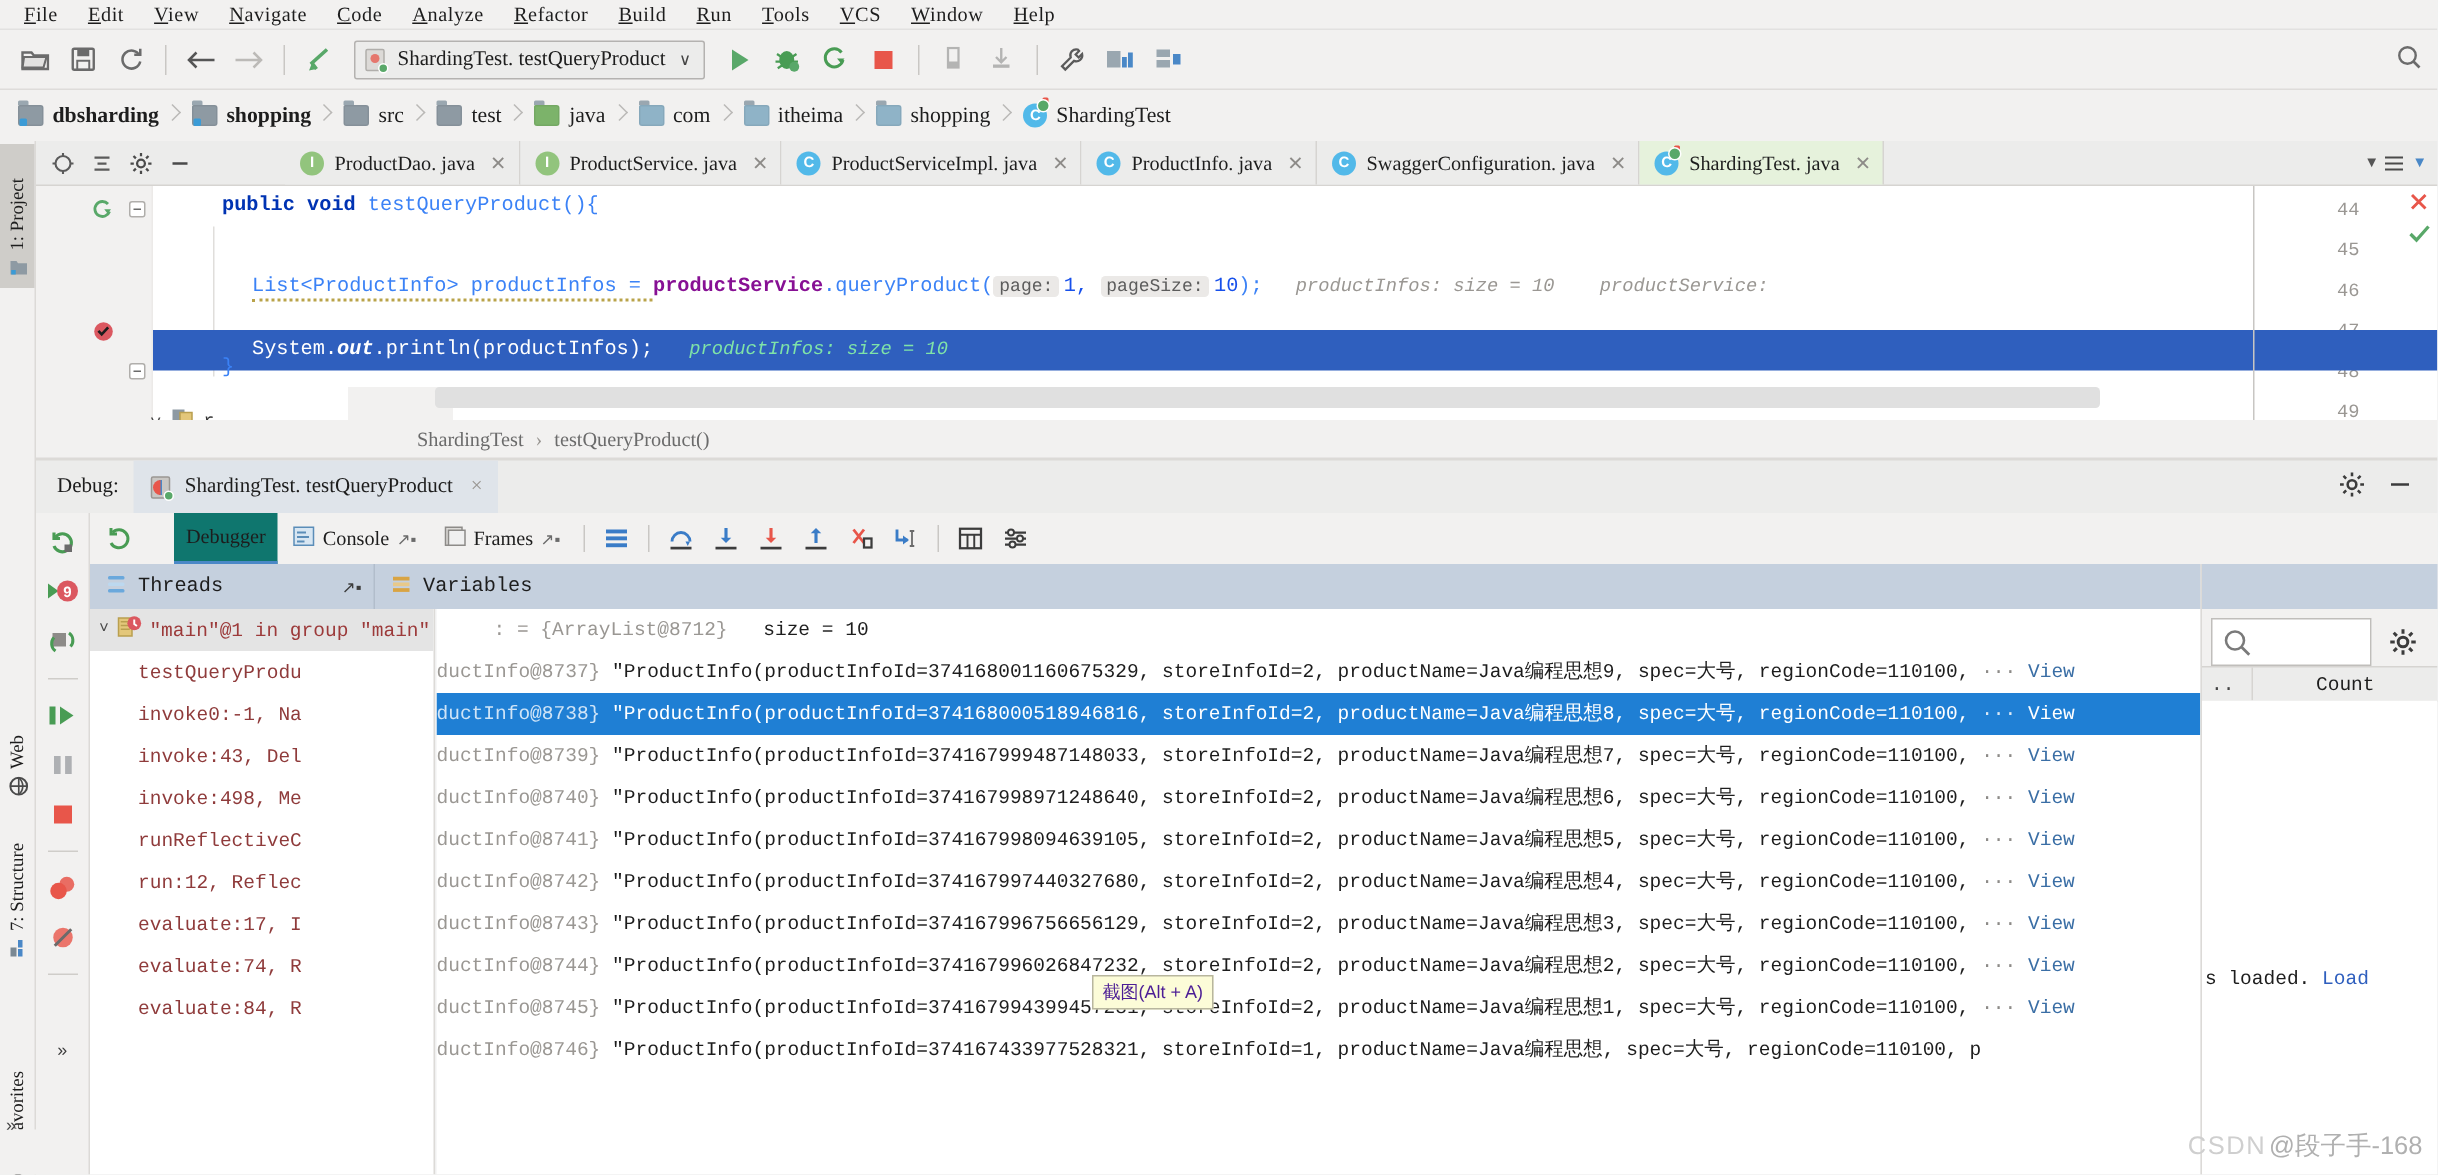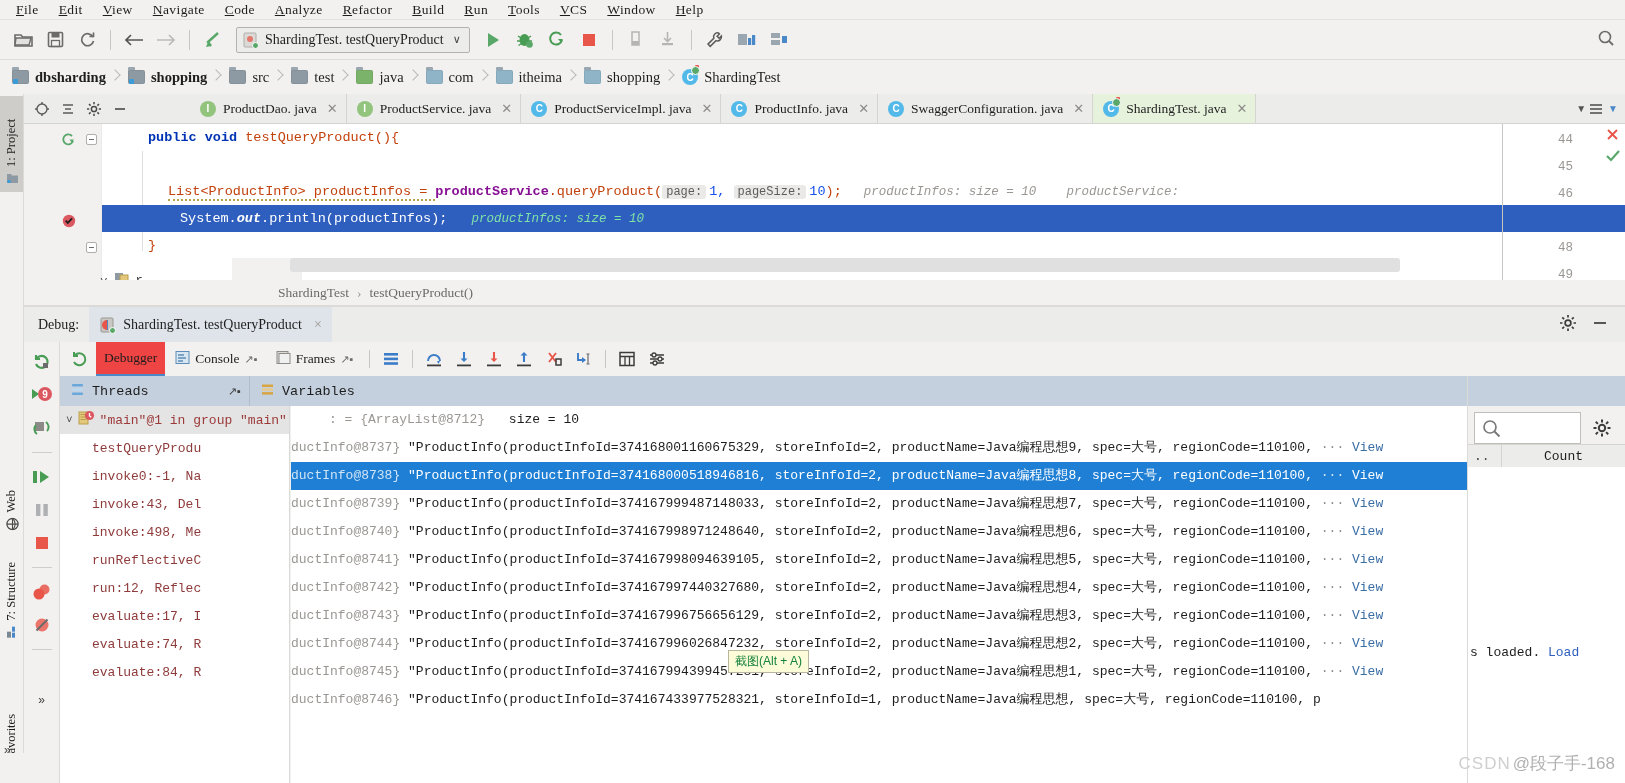--- a/index.html
+++ b/index.html
@@ -115,21 +115,21 @@
     font-family:"Liberation Mono", monospace; font-size:13.5px; overflow:hidden;
   }
   .gutter { position:absolute; left:0; top:0; bottom:0; width:78px; background:#f2f1f0; border-right:1px solid #eceae8;}
   .ln { position:absolute; right:52px; color:#9a9793; font-size:12.5px; font-family:"Liberation Mono", monospace; }
   .editor-code { position:absolute; left:78px; top:0; right:0; bottom:0; }
   .cl { position:absolute; left:0; right:0; height:27px; line-height:27px; white-space:nowrap; }
   .cl .txt { padding-left:46px; }
   .kw { color:#0033b3; font-weight:bold; }
   .fld { color:#871094; font-weight:bold; }
   .num { color:#1750eb; }
-  .st { color:#c2410c; }
+  .st { color:#3b82f6; }
   .hl-row { background:#2f5fbe; color:#fff; }
   .hl-row .st, .hl-row .kw { color:#fff; }
   .hl-row .bld { font-weight:bold; font-style:italic; }
   .hint {
     background:#ebe9e7; color:#5c5c5c; border-radius:3px; padding:0 4px; font-size:12px;
   }
   .inlay { color:#9a9793; font-style:italic; font-size:12.5px; }
   .vline { position:absolute; left:118px; top:27px; width:1px; height:100px; background:#e0dedb; }
   .vline2 { position:absolute; left:1400px; top:0; width:1px; bottom:0; background:#c8c6c3; }
 
@@ -158,21 +158,21 @@
   .dh-right { margin-left:auto; display:flex; align-items:center; gap:14px; padding-right:16px; }
 
   .dbgtools {
     position:absolute; left:60px; top:342px; right:0; height:34px; background:#f2f1f0;
     display:flex; align-items:center; gap:2px; padding-left:6px;
   }
   .dbgtab {
     display:flex; align-items:center; gap:5px; height:34px; padding:0 8px;
     font-family:"Liberation Serif", serif; font-size:13.5px;
   }
-  .dbgtab.sel { background:#ef4444; border-bottom:2px solid #4a88c7;}
+  .dbgtab.sel { background:#0f766e; border-bottom:2px solid #4a88c7;margin-left:20px;}
   .dbgtab .pin { color:#6b6b6b; font-size:11px; }
   .dt-sep { width:1px; height:18px; background:#c9c7c4; margin:0 5px; }
   .dt-btn { width:28px; height:28px; display:flex; align-items:center; justify-content:center; }
 
   .dbgrail {
     position:absolute; left:24px; top:342px; width:36px; bottom:0;
     background:#f2f1f0; border-right:1px solid #dcdad7;
     display:flex; flex-direction:column; align-items:center; padding-top:8px; gap:9px;
   }
   .rail-ico { width:26px; height:24px; display:flex; align-items:center; justify-content:center; }
@@ -240,21 +240,21 @@
   .rp-body { position:absolute; left:0; right:0; top:91px; bottom:0; background:#fff; }
   .loaded-note {
     position:absolute; left:2px; top:178px; font-family:"Liberation Mono", monospace; font-size:13px; color:#1d1d1d;
     white-space:nowrap;
   }
   .loaded-note a { color:#2f5fbe; text-decoration:none; }
 
   
   .tooltip {
     position:absolute; left:728px; top:650px; background:#fcfcd8; border:1px solid #b8b69e;
-    padding:2px 6px; font-size:12px; font-family:"Liberation Sans", sans-serif; color:#15803d; z-index:40;
+    padding:2px 6px; font-size:12px; font-family:"Liberation Sans", sans-serif; color:#4c1d95; z-index:40;
     white-space:nowrap;
   }
   
   .watermark {
     position:absolute; right:10px; bottom:8px; z-index:45; display:flex; align-items:center; gap:2px;
     font-family:"Liberation Sans", sans-serif; font-size:17px; color:#b8b8b8;
   }
   .wm-csdn { color:#cfcfcf; letter-spacing:1px; }
   .wm-user { color:#b0b0b0; }
 
@@ -608,21 +608,21 @@
       <div class="cl" style="top:27px;"></div>
 
       <div class="cl" style="top:54px;">
         <span class="txt" style="padding-left:66px;">
           <span class="st squiggle">List&lt;ProductInfo&gt; productInfos = </span><span class="fld">productService</span><span class="st">.queryProduct(</span><span class="hint">page:</span><span class="num" style="margin-left:3px;">1,</span>&nbsp;<span class="hint">pageSize:</span><span class="num" style="margin-left:3px;">10</span><span class="st">);</span>
           <span class="inlay" style="margin-left:14px;">productInfos:   size = 10</span>
           <span class="inlay" style="margin-left:22px;">productService:</span>
         </span>
       </div>
 
-      <div class="cl hl-row" style="top:81px;padding-left:12px;">
+      <div class="cl hl-row" style="top:96px;">
         <span class="txt" style="padding-left:66px;">
           <span class="st">System.</span><span class="st bld" style="font-weight:bold;">out</span><span class="st">.println(productInfos);</span>
           <span style="margin-left:16px;color:#7fe3a8;font-style:italic;font-size:12.5px;">productInfos:   size = 10</span>
         </span>
       </div>
 
       <div class="cl" style="top:108px;">
         <span class="txt" style="padding-left:46px;"><span class="st">}</span></span>
       </div>
       <div class="vline2"></div>

